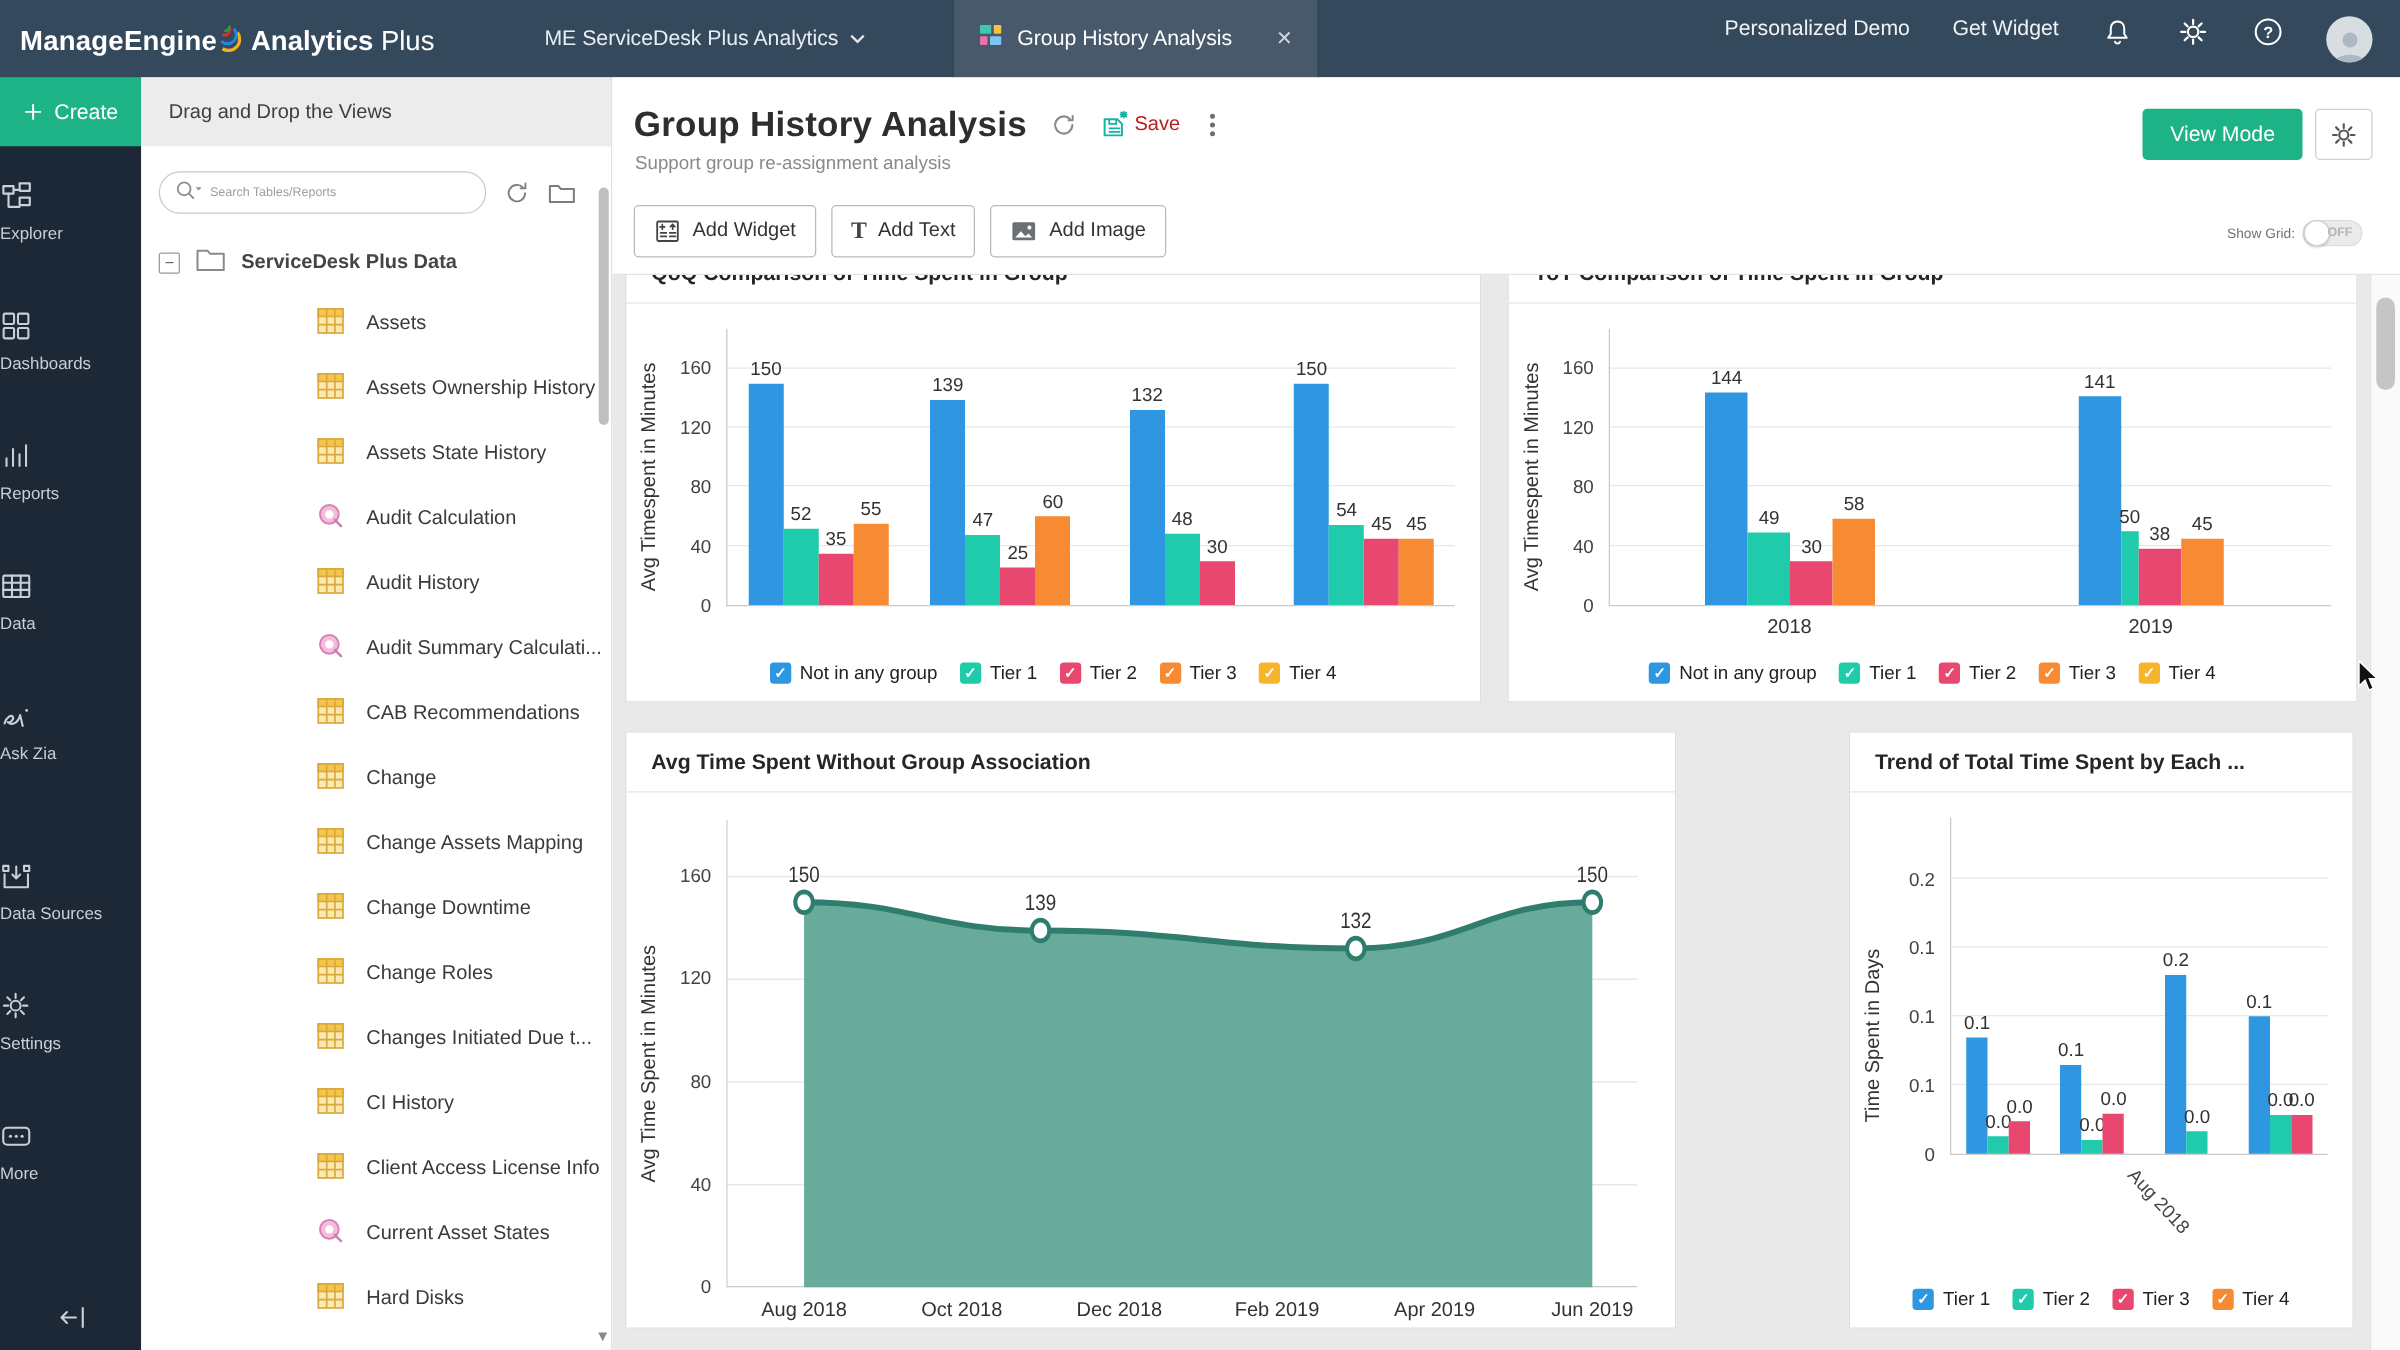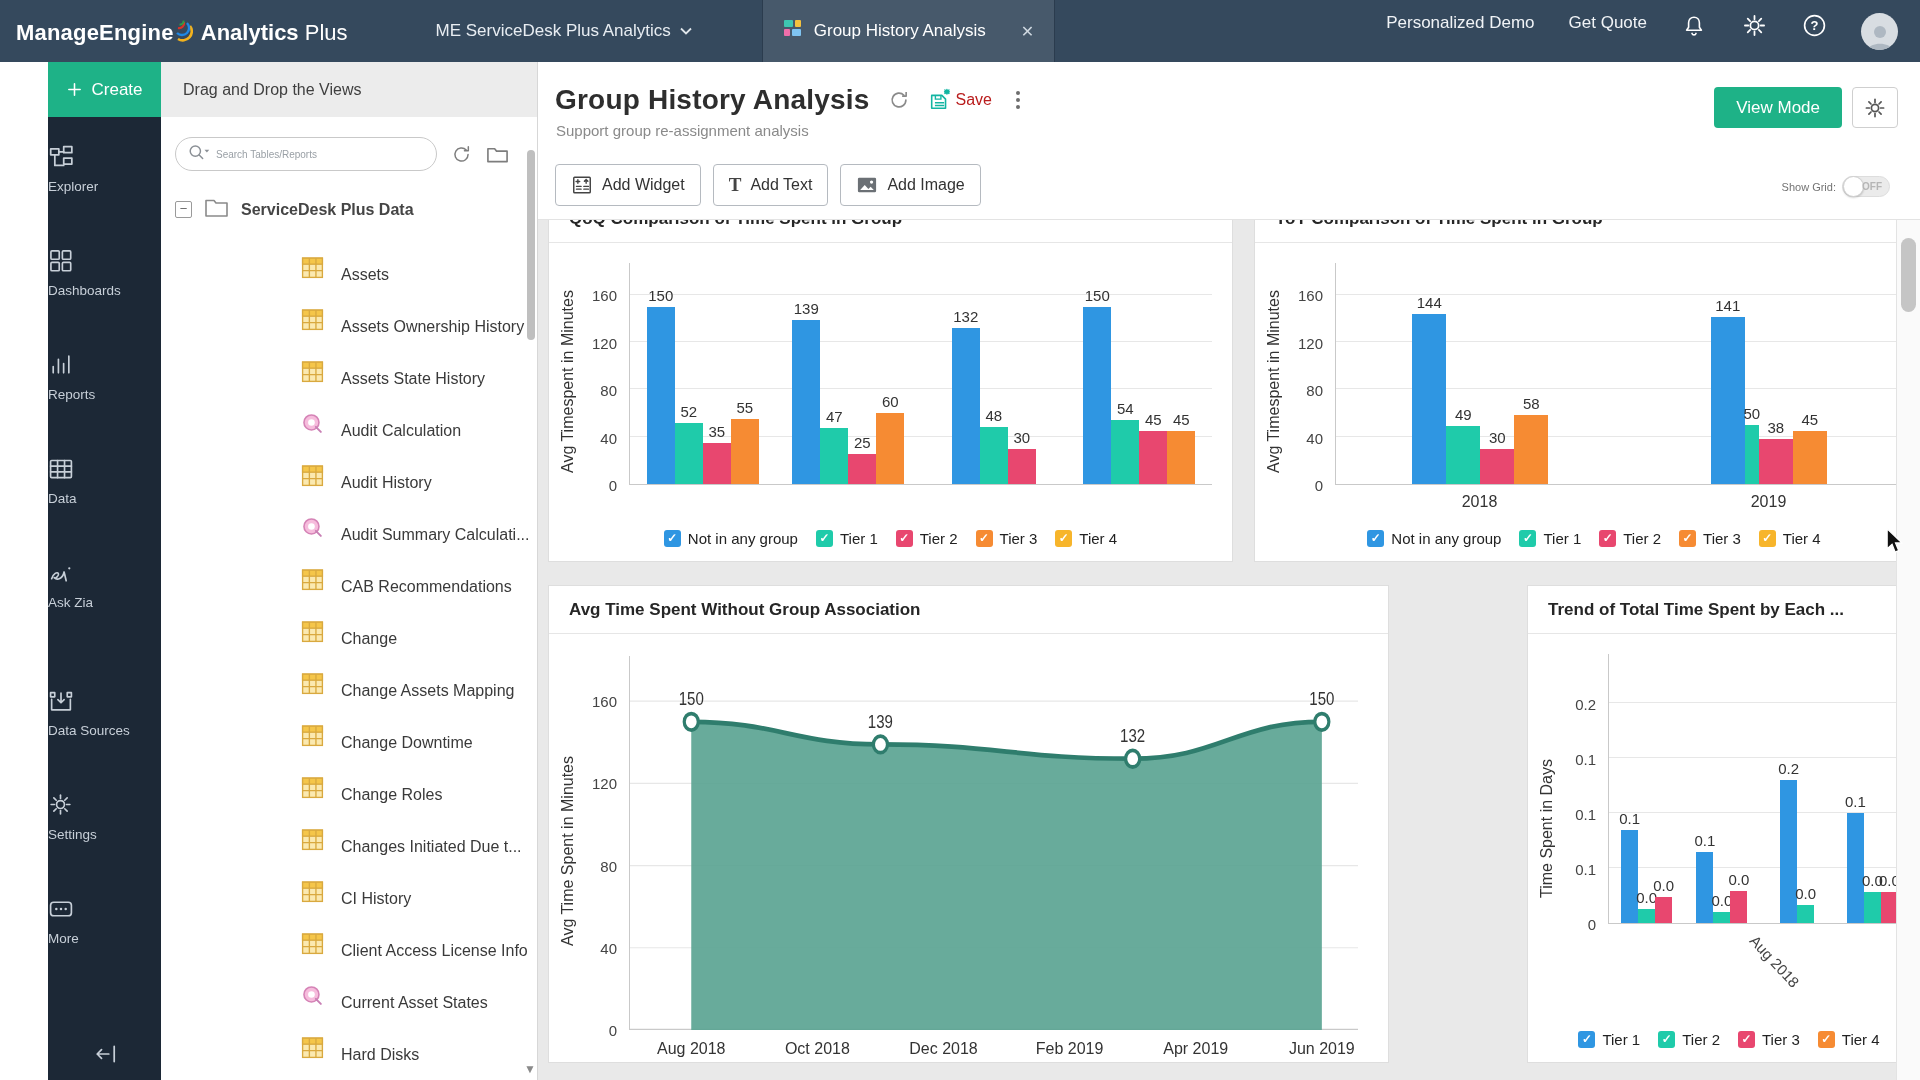--- a/index.html
+++ b/index.html
@@ -15,21 +15,21 @@
   .brand .product b { font-weight:bold; }
   .brand .product span.lite { font-weight:normal; }
   .workspace { display:flex; align-items:center; gap:9px; margin-left:88px; font-size:17px; color:#e8edf2; cursor:pointer; }
   .tab { height:62px; margin-left:70px; display:flex; align-items:center; gap:11px; padding:0 20px; background:#47596B; border-left:1px solid #2B3C4E; border-right:1px solid #2B3C4E; font-size:17px; }
   .tab .close { margin-left:24px; color:#cfd8e0; font-size:16px; cursor:pointer; }
   .top-right { margin-left:auto; display:flex; gap:34px; padding-right:22px; }
   .toplink { font-size:17px; color:#f0f3f6; cursor:pointer; white-space:nowrap; }
   .topicon { width:26px; height:26px; display:flex; align-items:center; justify-content:center; cursor:pointer; }
   .avatar { width:37px; height:37px; border-radius:50%; background:#d8dde2; overflow:hidden; display:flex; align-items:flex-end; justify-content:center; }
 
-  .main { flex:1; display:flex; min-height:0;padding-left:48px; }
+  .main { flex:1; display:flex; min-height:0; }
 
   
   .navrail { width:113px; background:#1C2836; display:flex; flex-direction:column; flex:0 0 113px; }
   .create-btn { height:55px; background:#1EB287; color:#fff; display:flex; align-items:center; justify-content:center; gap:8px; font-size:17px; cursor:pointer; }
   .nav-item { height:104px; display:flex; flex-direction:column; align-items:flex-start; justify-content:center; gap:7px; color:#C7CFD8; font-size:13.5px; cursor:pointer; }
   .nav-item.gap-top { margin-top:24px; }
   .nav-collapse { margin-top:auto; height:52px; display:flex; align-items:center; justify-content:center; color:#9FAAB6; cursor:pointer; }
   .nav-item svg, .nav-collapse svg { stroke:#C7CFD8; fill:none; stroke-width:1.6; stroke-linecap:round; stroke-linejoin:round; }
 
   
@@ -37,21 +37,21 @@
   .views-header { height:55px; background:#ECECEC; display:flex; align-items:center; padding-left:22px; font-size:16px; color:#3F3F3F; flex:0 0 55px; }
   .search-row { display:flex; align-items:center; gap:14px; padding:20px 14px 10px 14px; }
   .search-box { width:262px; height:34px; border:1px solid #c9c9c9; border-radius:17px; display:flex; align-items:center; gap:6px; padding:0 12px; background:#fff; }
   .search-box input { border:none; outline:none; font-size:10px; color:#444; width:180px; background:transparent; font-family:inherit; }
   .search-box input::placeholder { color:#9aa0a6; }
   .gray-ic { color:#7d7d7d; display:flex; align-items:center; cursor:pointer; }
   .tree { flex:1; overflow:hidden; padding-top:6px; }
   .tree-root { display:flex; align-items:center; gap:12px; padding:10px 0 10px 14px; }
   .expander { width:17px; height:17px; border:1px solid #9a9a9a; border-radius:2px; color:#666; font-size:13px; line-height:14px; text-align:center; cursor:pointer; background:#fff; }
   .tree-root .root-label { font-size:16px; font-weight:bold; color:#454545; }
-  .tree-item { display:flex; align-items:flex-end; gap:16px; height:52px; padding-left:139px; cursor:pointer; }
+  .tree-item { display:flex; align-items:center; gap:16px; height:52px; padding-left:139px; cursor:pointer; }
   .tree-item .lbl { font-size:16px; color:#3a3a3a; white-space:nowrap; }
   .views-scrollbar { position:absolute; right:2px; top:88px; width:8px; height:190px; background:#bfbfbf; border-radius:4px; }
   .views-scroll-arrow { position:absolute; right:1px; bottom:4px; color:#8a8a8a; font-size:12px; }
 
   
   .content { flex:1; position:relative; background:#fff; min-width:0; }
   .content-header { height:158px; position:relative; background:#fff; border-bottom:1px solid #e3e3e3; }
   .title-row { display:flex; align-items:center; gap:18px; padding:22px 0 0 17px; }
   .page-title { font-size:28px; font-weight:bold; color:#2E2E2E; letter-spacing:.2px; }
   .subtitle { padding:6px 0 0 18px; font-size:15px; color:#8a8a8a; }
@@ -142,21 +142,21 @@
             <rect x="1" y="1" width="9" height="7" rx="1" fill="#3EC6B2"></rect>
             <rect x="12" y="1" width="6" height="7" rx="1" fill="#F4C23E"></rect>
             <rect x="1" y="10" width="6" height="7" rx="1" fill="#F06EAA"></rect>
             <rect x="9" y="10" width="9" height="7" rx="1" fill="#7FC4F2"></rect>
           </svg></span>
       <span>Group History Analysis</span>
       <span class="close">✕</span>
     </div>
     <div class="top-right">
       <span class="toplink">Personalized Demo</span>
-      <span class="toplink">Get Quote</span>
+      <span class="toplink">Get Widget</span>
       <span class="topicon">
           <svg width="24" height="24" viewBox="0 0 24 24">
             <path d="M12 3.2c-3.2 0-5.4 2.3-5.4 5.6v4.4l-2 3h14.8l-2-3V8.8c0-3.3-2.2-5.6-5.4-5.6z" fill="none" stroke="#fff" stroke-width="1.6" stroke-linejoin="round"></path>
             <path d="M10 19.4a2.1 2.1 0 0 0 4 0" fill="none" stroke="#fff" stroke-width="1.6" stroke-linecap="round"></path>
           </svg>
         </span>
       <span class="topicon">
           <svg width="25" height="25" viewBox="0 0 24 24">
             <circle cx="12" cy="12" r="4" fill="none" stroke="#fff" stroke-width="1.7"></circle>
             <g stroke="#fff" stroke-width="1.7" stroke-linecap="round">

